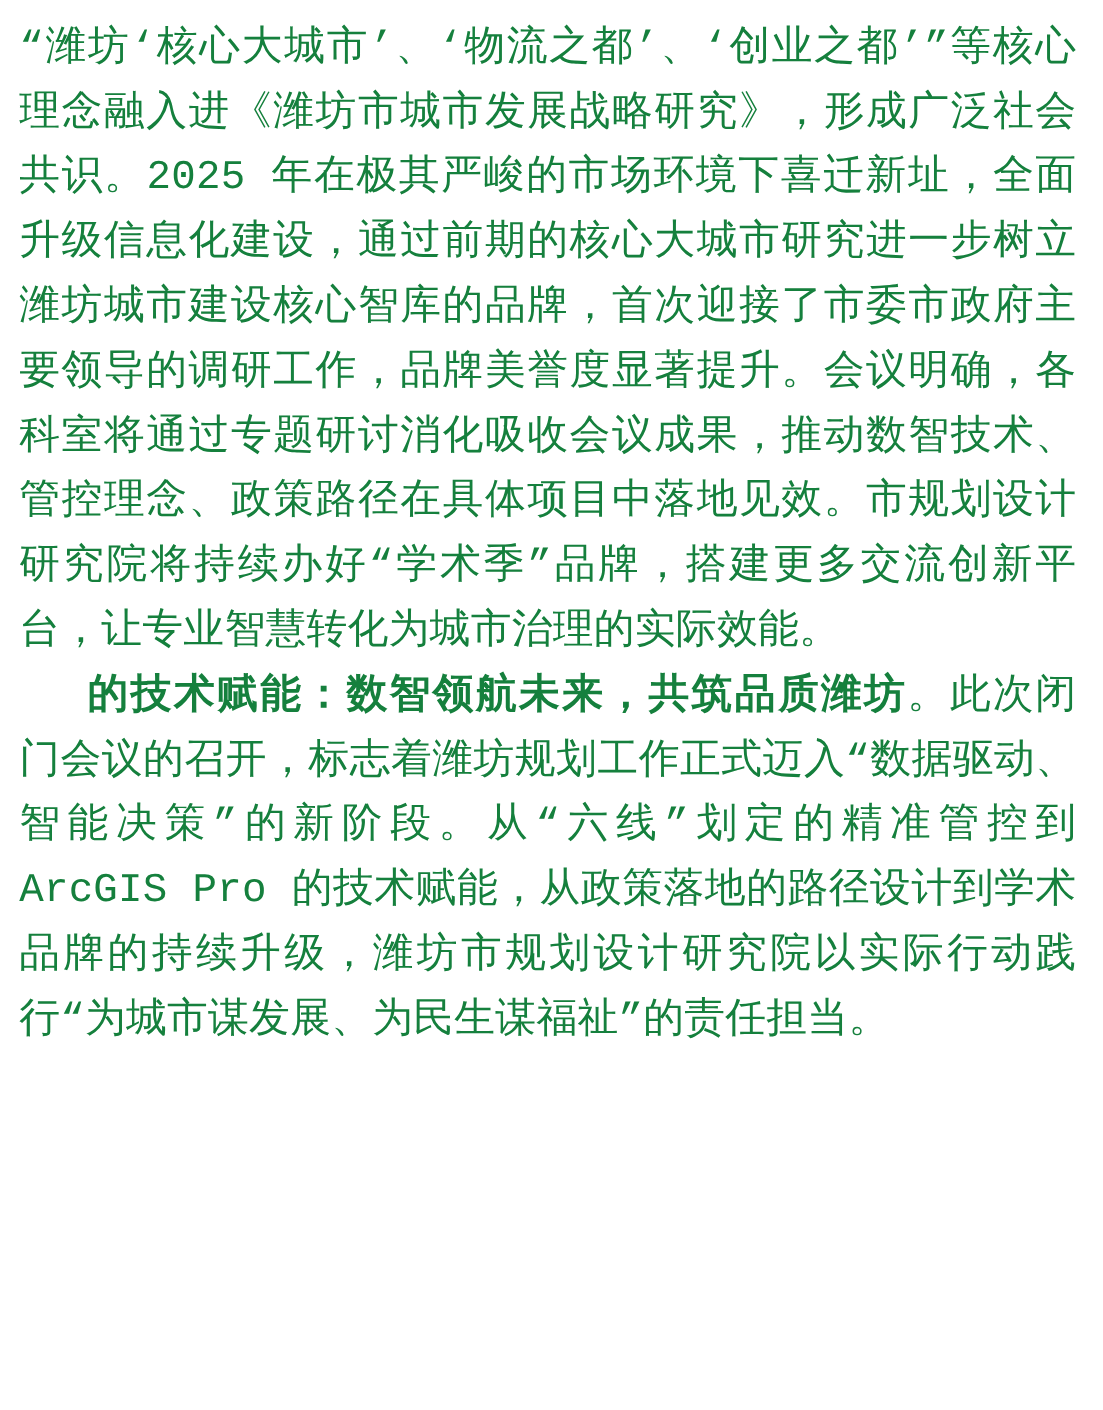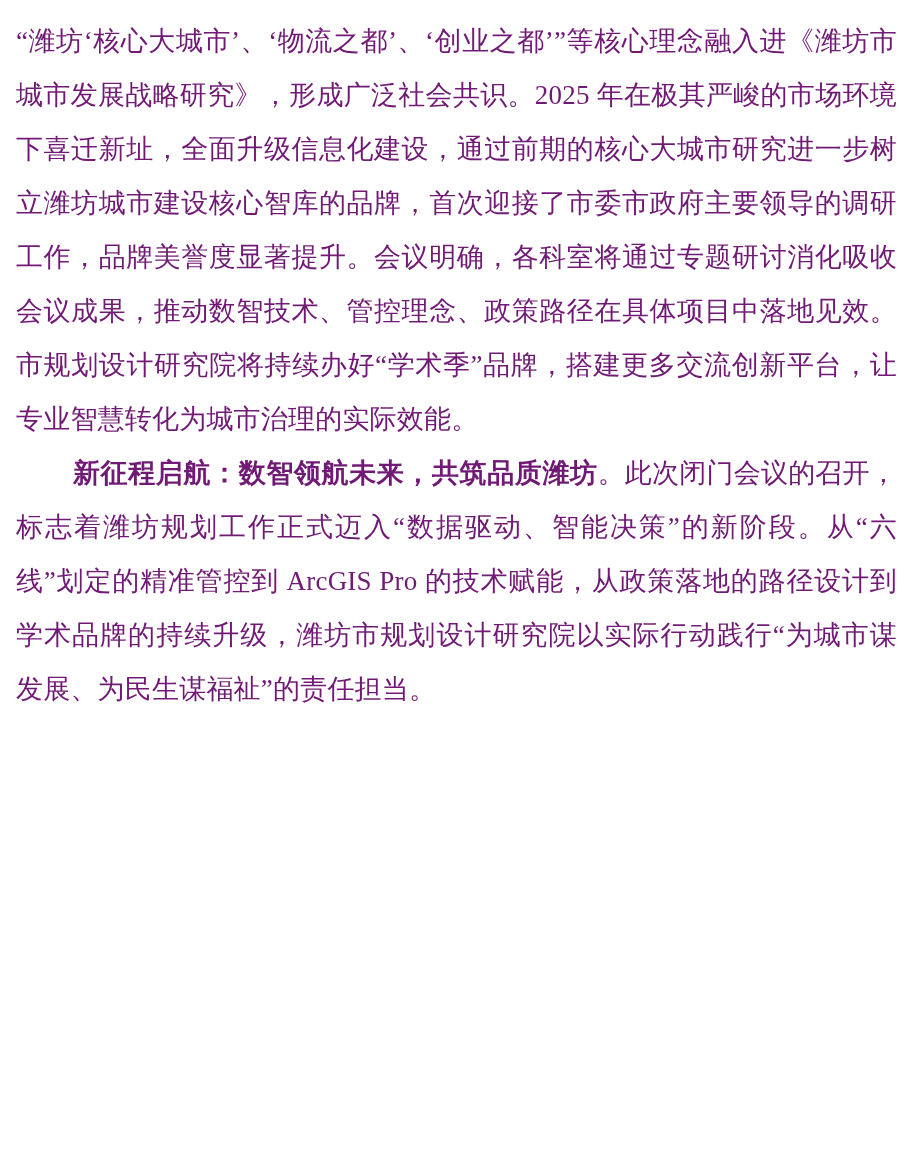--- a/index.html
+++ b/index.html
@@ -20,41 +20,41 @@
     height: 1175px;
     padding: 14px 22px 10px 16px;
     background: #ffffff;
   }
   .doc-body {
     display: block;
   }
   p.para {
     margin: 0;
     padding: 0;
-    font-size: 27px;
+    font-size: 34px;
     line-height: 54px;
     text-align: justify;
     text-justify: inter-ideograph;
     letter-spacing: 0.2px;
-    color: #701a75;
-    font-family: Liberation Serif, serif;
+    color: #15803d;
+    font-family: Liberation Mono, monospace;
   }
   p.para.indent {
     text-indent: 57px;
   }
   .bold-lead {
     font-weight: bold;
     letter-spacing: 0.6px;
   }
 </style>
 </head>
 <body>
 
 <div class="page">
   <div class="doc-body">
 
     <p class="para">“潍坊‘核心大城市’、‘物流之都’、‘创业之都’”等核心理念融入进《潍坊市城市发展战略研究》，形成广泛社会共识。2025 年在极其严峻的市场环境下喜迁新址，全面升级信息化建设，通过前期的核心大城市研究进一步树立潍坊城市建设核心智库的品牌，首次迎接了市委市政府主要领导的调研工作，品牌美誉度显著提升。会议明确，各科室将通过专题研讨消化吸收会议成果，推动数智技术、管控理念、政策路径在具体项目中落地见效。市规划设计研究院将持续办好“学术季”品牌，搭建更多交流创新平台，让专业智慧转化为城市治理的实际效能。</p>
 
-    <p class="para indent"><span class="bold-lead">新征程启航：数智领航未来，共筑品质潍坊</span><span>。此次闭门会议的召开，标志着潍坊规划工作正式迈入“数据驱动、智能决策”的新阶段。从“六线”划定的精准管控到 ArcGIS Pro 的技术赋能，从政策落地的路径设计到学术品牌的持续升级，潍坊市规划设计研究院以实际行动践行“为城市谋发展、为民生谋福祉”的责任担当。</span></p>
+    <p class="para indent"><span class="bold-lead">的技术赋能：数智领航未来，共筑品质潍坊</span><span>。此次闭门会议的召开，标志着潍坊规划工作正式迈入“数据驱动、智能决策”的新阶段。从“六线”划定的精准管控到 ArcGIS Pro 的技术赋能，从政策落地的路径设计到学术品牌的持续升级，潍坊市规划设计研究院以实际行动践行“为城市谋发展、为民生谋福祉”的责任担当。</span></p>
 
 
   </div>
 </div>
 
 </body></html>

